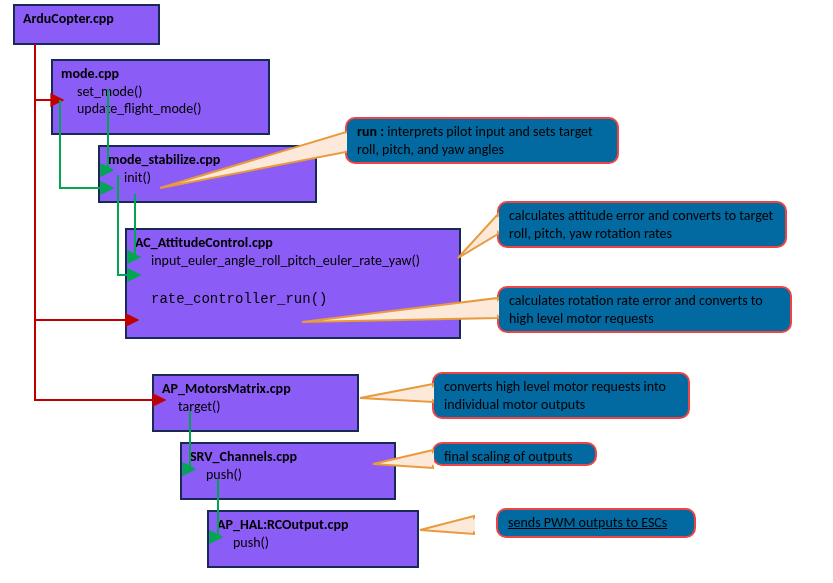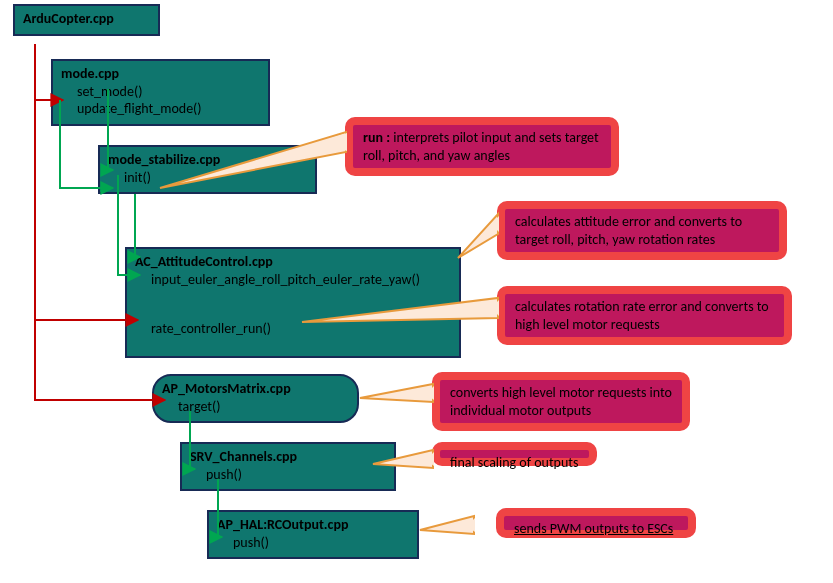--- a/index.html
+++ b/index.html
@@ -9,31 +9,31 @@
     height: 583px;
     background: #fff;
     font-family: Calibri, "Segoe UI", Arial, sans-serif;
     font-size: 14px;
     color: #000;
     position: relative;
   }
   .box {
     position: absolute;
     border: 2px solid #172a55;
-    background: #0f766e;
-    padding: 4px 8px 6px 8px;
+    background: #8b5cf6;
+    padding: 4px 8px 15px 8px;
     box-sizing: border-box;
     line-height: 1.25;
   }
   .box .title { font-weight: 700; }
   .box .fn { padding-left: 16px; }
   .callout {
     position: absolute;
-    border: 8px solid #ef4444;
-    background: #be185d;
+    border: 2px solid #ef4444;
+    background: #0369a1;
     border-radius: 10px;
     padding: 4px 10px;
     box-sizing: border-box;
     line-height: 1.25;
   }
   svg.overlay {
     position: absolute;
     left: 0;
     top: 0;
     width: 833px;
@@ -52,27 +52,27 @@
   <div class="title">mode.cpp</div>
   <div class="fn">set_mode()</div>
   <div class="fn">update_flight_mode()</div>
 </div>
 
 <div class="box" style="left:98px; top:145px; width:219px;">
   <div class="title">mode_stabilize.cpp</div>
   <div class="fn">init()</div>
 </div>
 
-<div class="box" style="left:125px; top:247px; width:336px; height:111px;">
+<div class="box" style="left:125px; top:228px; width:336px; height:111px;">
   <div class="title">AC_AttitudeControl.cpp</div>
   <div class="fn">input_euler_angle_roll_pitch_euler_rate_yaw()</div>
-  <div class="fn" style="margin-top:32px;">rate_controller_run()</div>
+  <div class="fn" style="margin-top:22px;font-family:Liberation Mono, monospace;">rate_controller_run()</div>
 </div>
 
-<div class="box" style="left:152px; top:374px; width:207px;border-radius:19px;">
+<div class="box" style="left:152px; top:374px; width:207px;">
   <div class="title">AP_MotorsMatrix.cpp</div>
   <div class="fn">target()</div>
 </div>
 
 <div class="box" style="left:180px; top:442px; width:216px;">
   <div class="title">SRV_Channels.cpp</div>
   <div class="fn">push()</div>
 </div>
 
 <div class="box" style="left:207px; top:510px; width:212px;">

